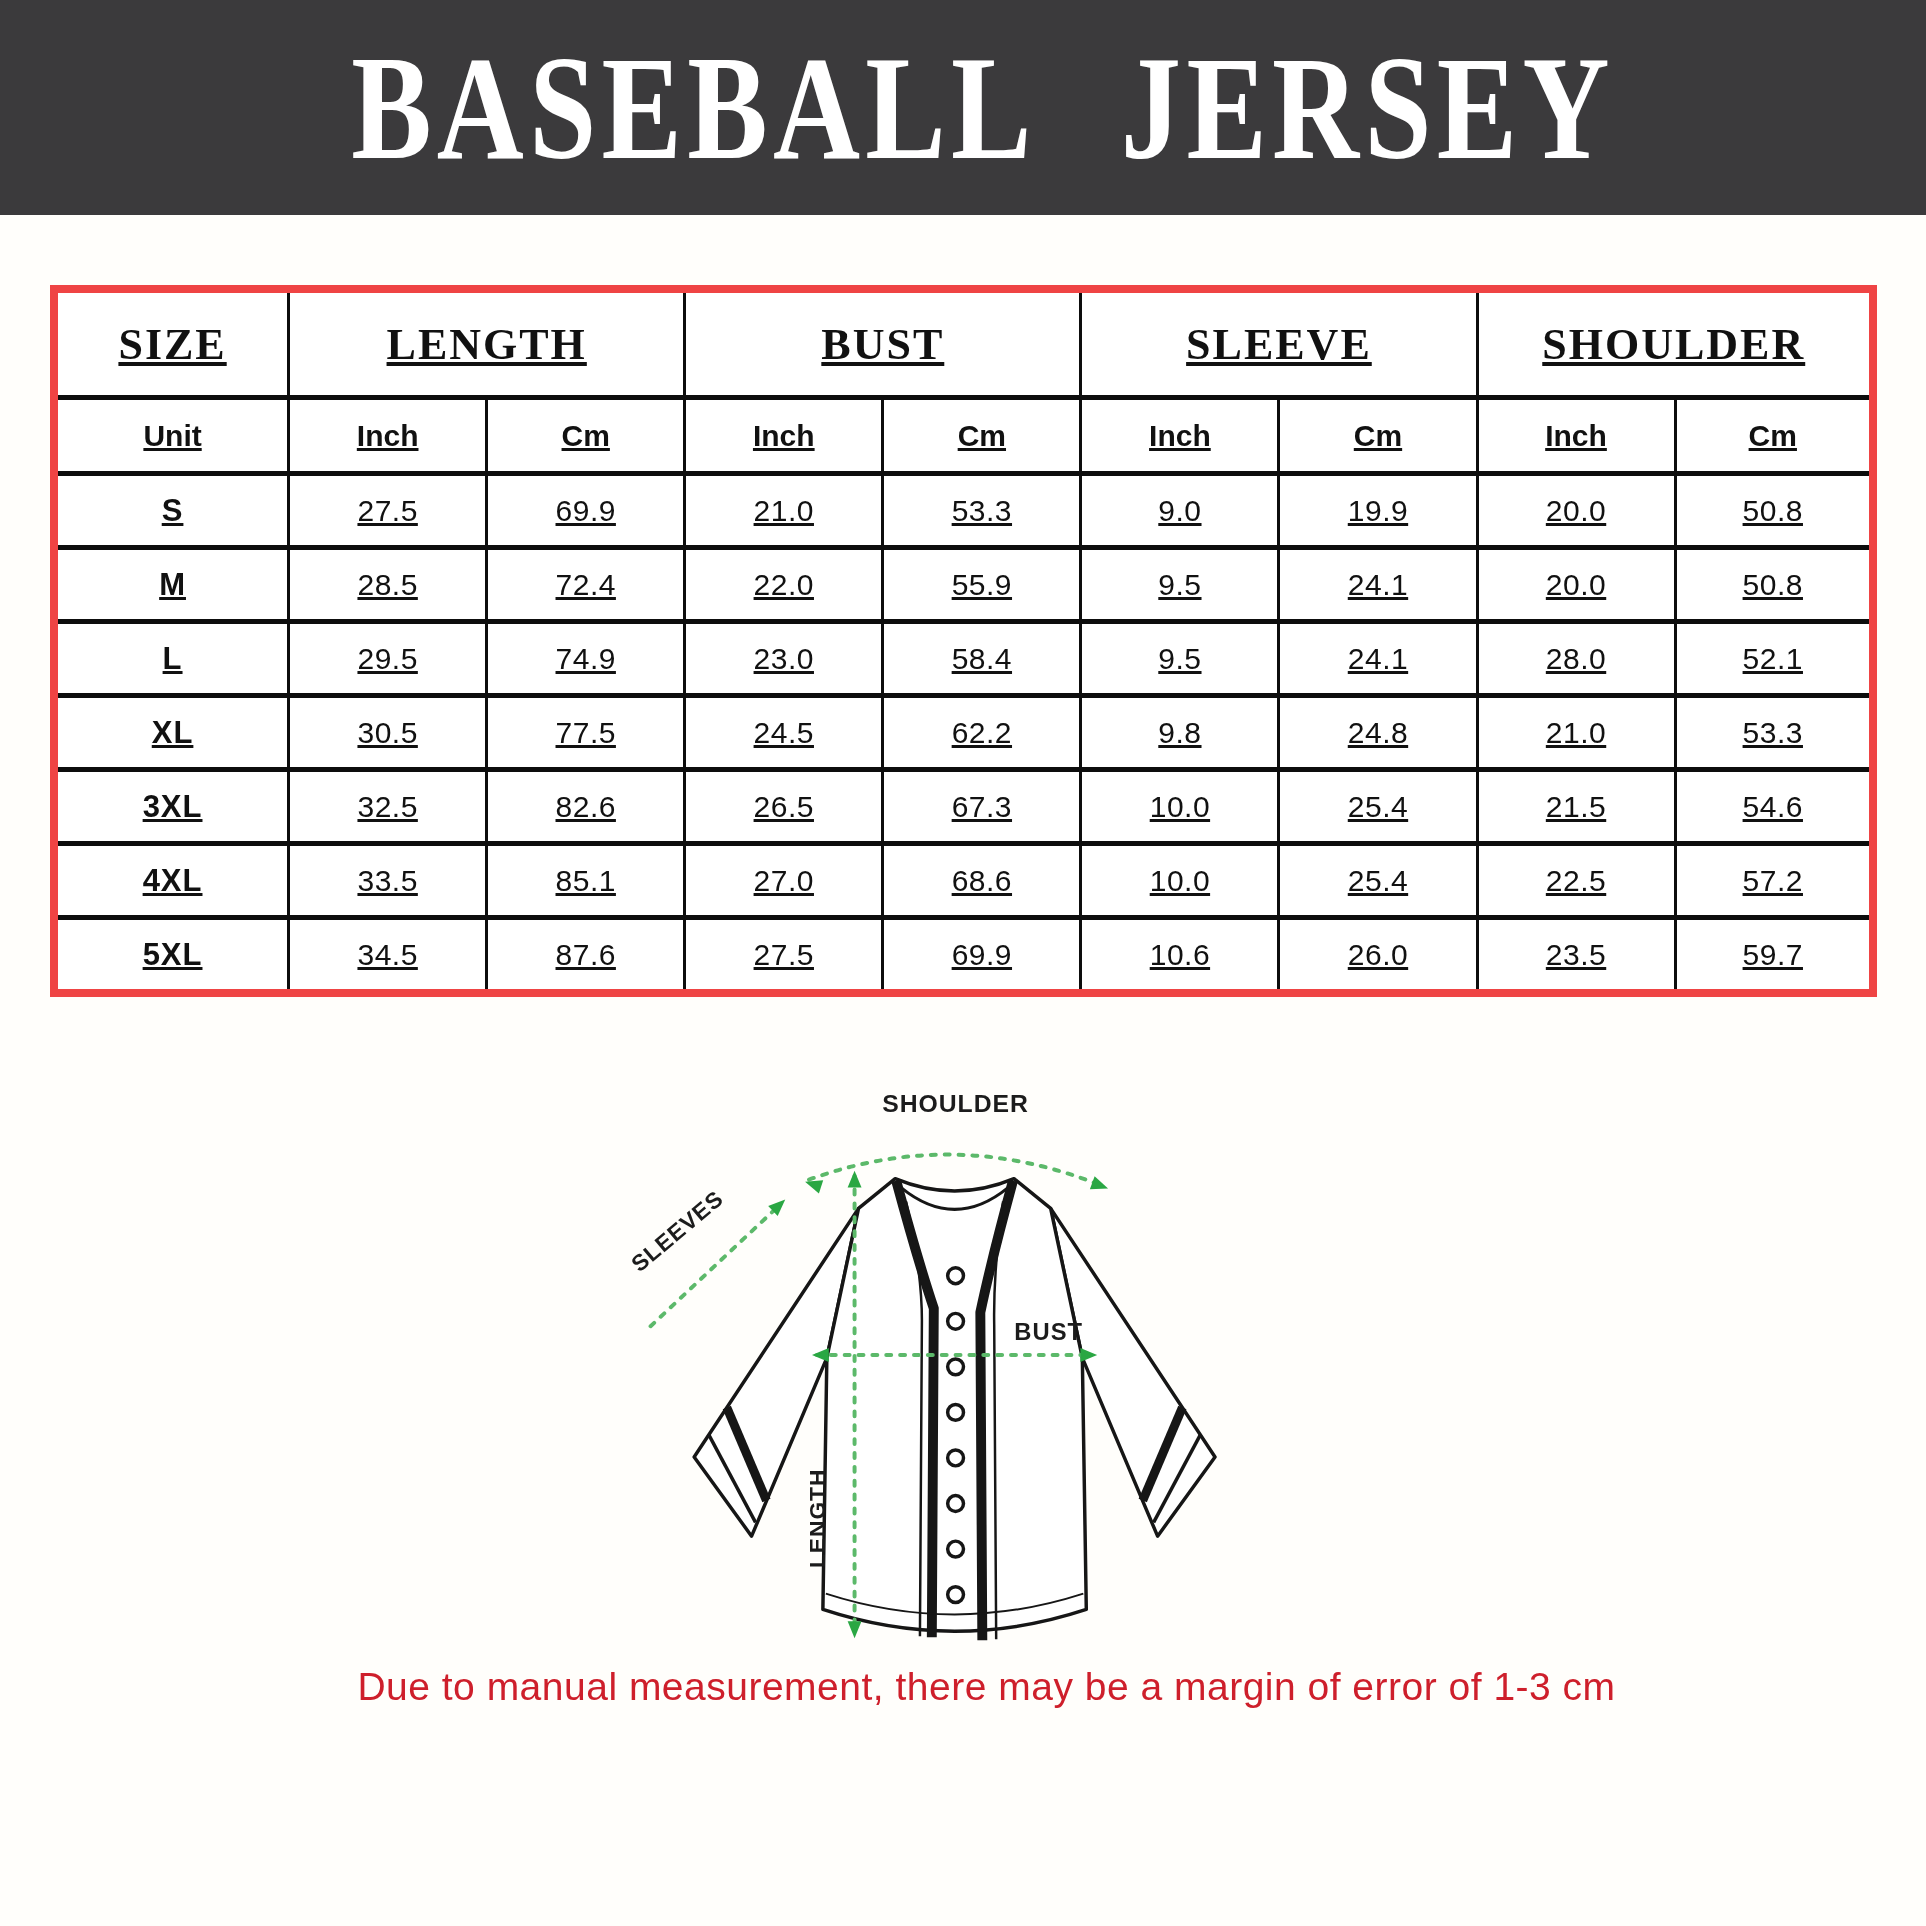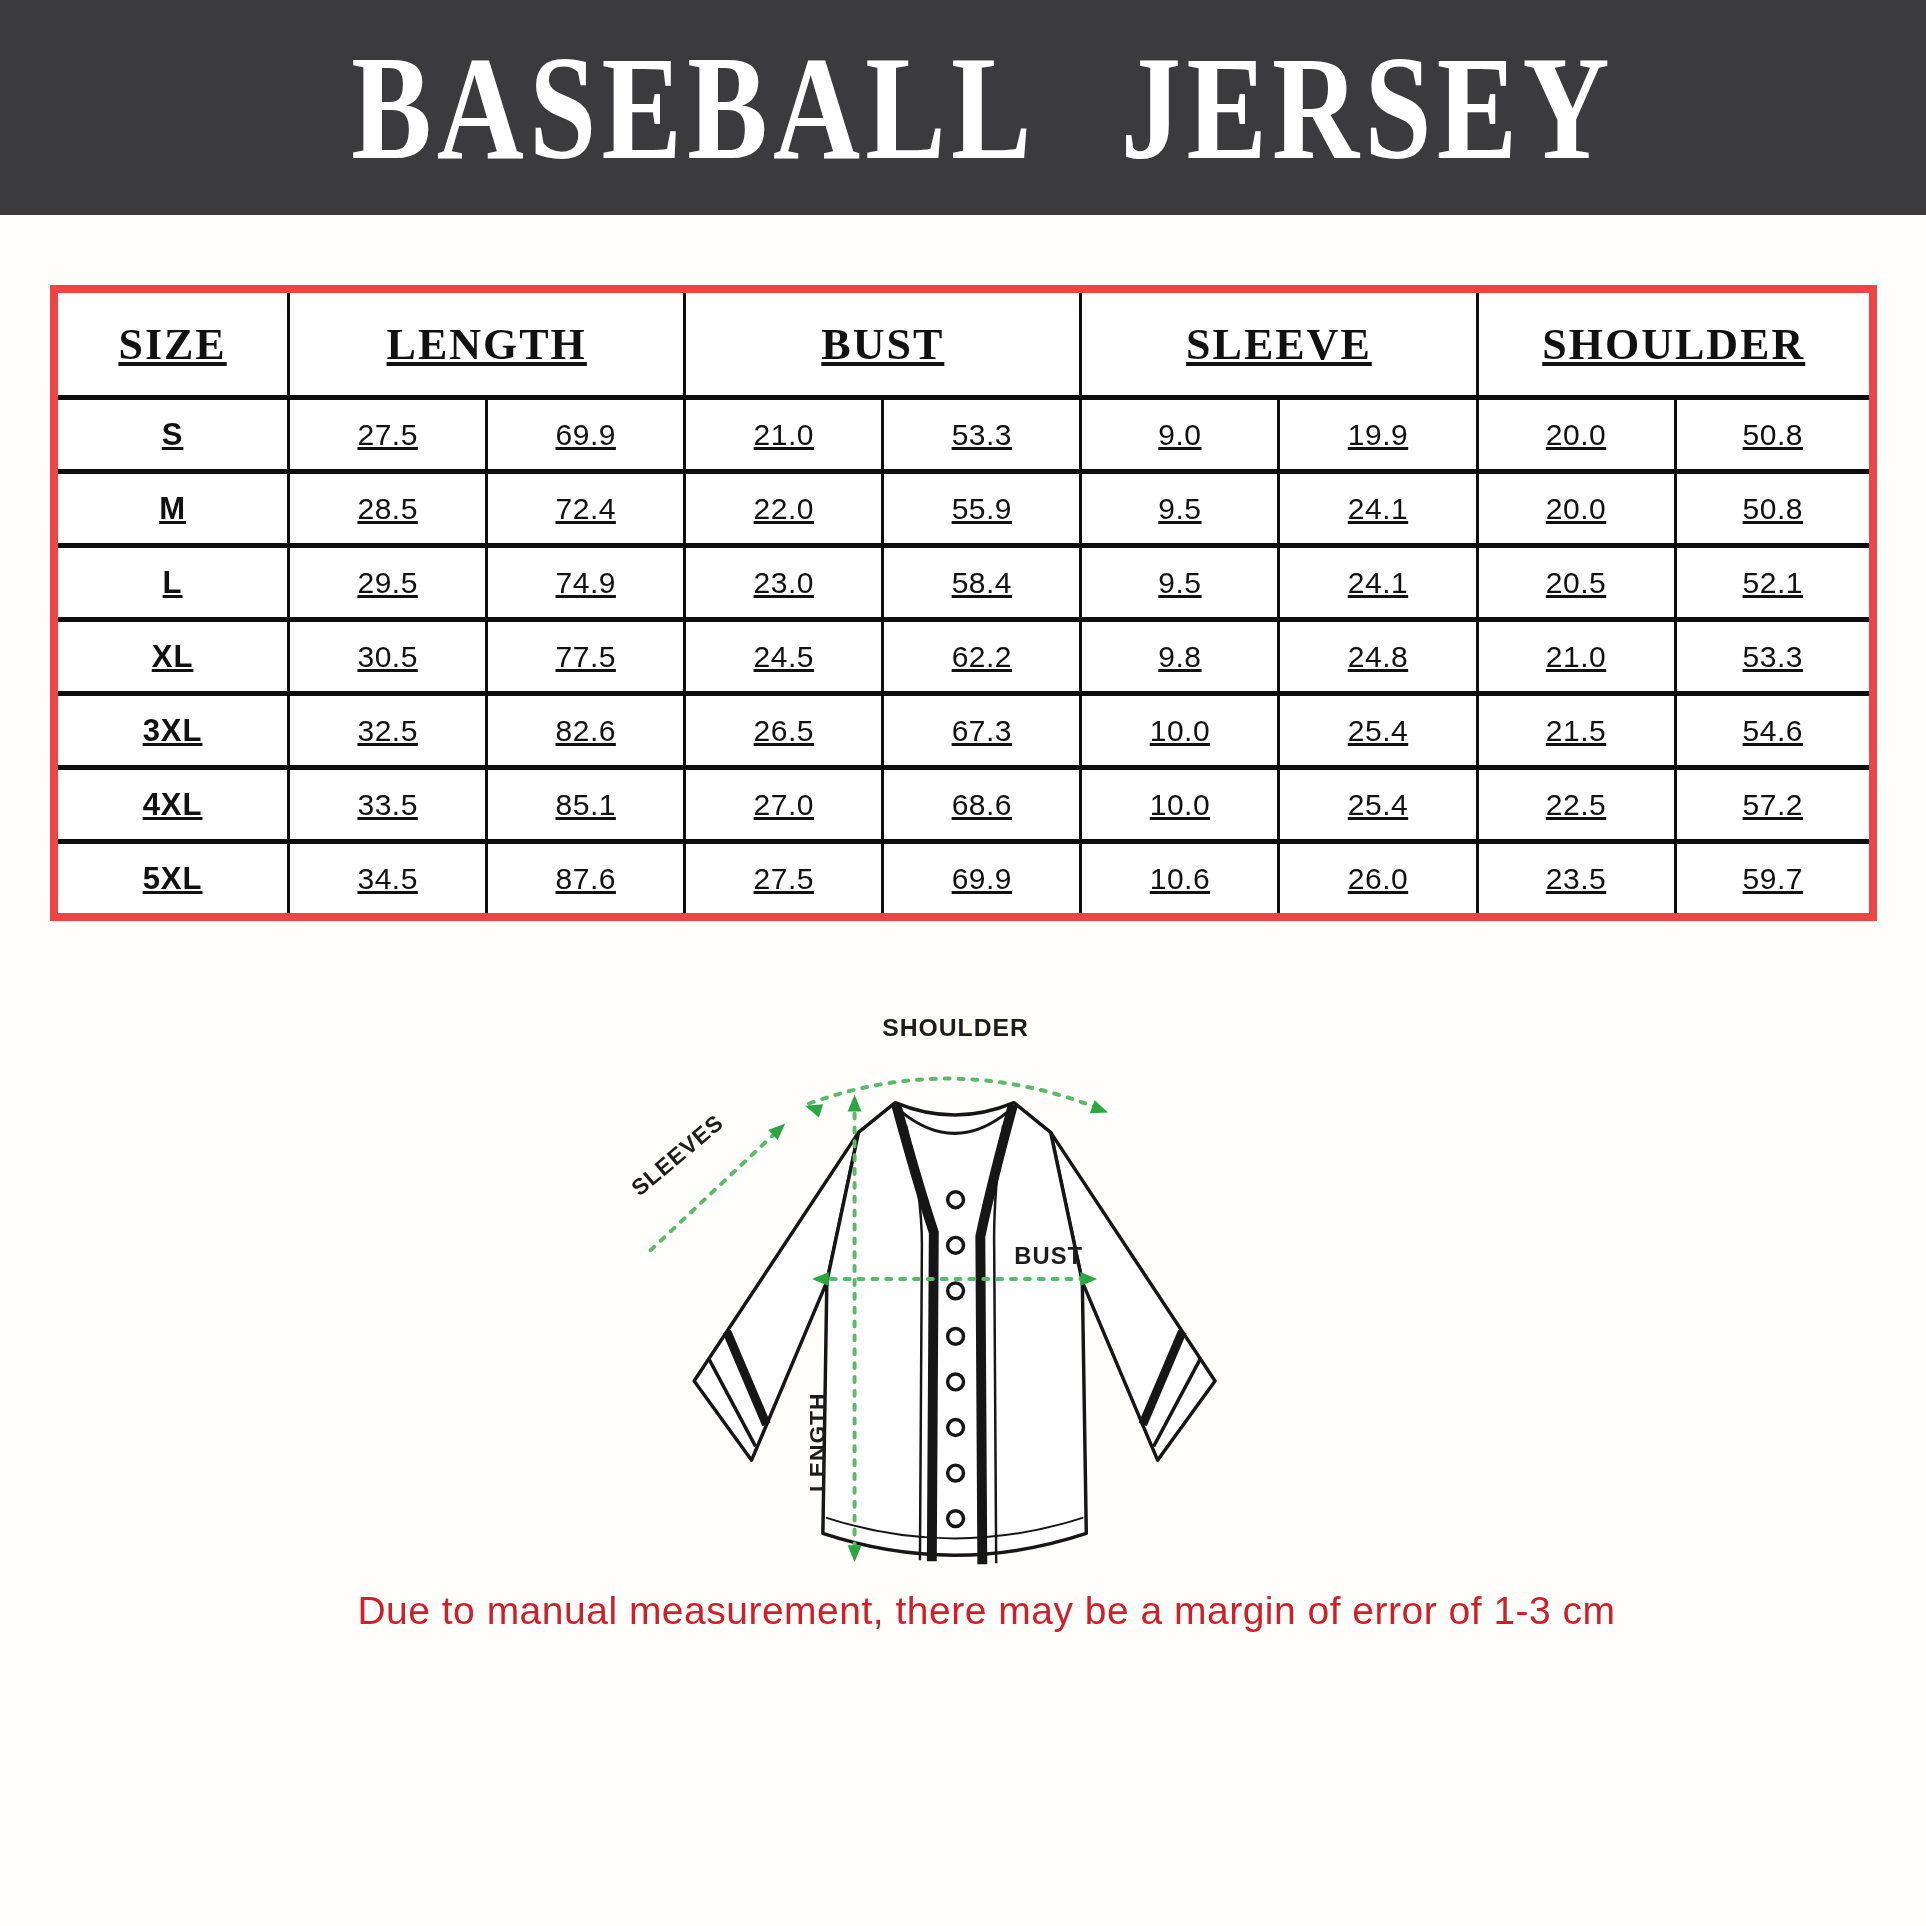--- a/index.html
+++ b/index.html
@@ -101,20 +101,31 @@
           <col style="width:10.88%">
       </colgroup>
       <tbody>
         <tr class="group-row">
           <th>SIZE</th>
           <th colspan="2">LENGTH</th>
           <th colspan="2">BUST</th>
           <th colspan="2">SLEEVE</th>
           <th colspan="2">SHOULDER</th>
         </tr>
+        <tr class="unit-row">
+          <td>Unit</td>
+          <td>Inch</td>
+          <td>Cm</td>
+          <td>Inch</td>
+          <td>Cm</td>
+          <td>Inch</td>
+          <td>Cm</td>
+          <td>Inch</td>
+          <td>Cm</td>
+        </tr>
 
         <tr class="data-row">
           <td class="size-cell">S</td>
           <td>27.5</td>
           <td>69.9</td>
           <td>21.0</td>
           <td>53.3</td>
           <td>9.0</td>
           <td>19.9</td>
           <td>20.0</td>
@@ -132,21 +143,21 @@
           <td>50.8</td>
         </tr>
         <tr class="data-row">
           <td class="size-cell">L</td>
           <td>29.5</td>
           <td>74.9</td>
           <td>23.0</td>
           <td>58.4</td>
           <td>9.5</td>
           <td>24.1</td>
-          <td>20.5</td>
+          <td>28.0</td>
           <td>52.1</td>
         </tr>
         <tr class="data-row">
           <td class="size-cell">XL</td>
           <td>30.5</td>
           <td>77.5</td>
           <td>24.5</td>
           <td>62.2</td>
           <td>9.8</td>
           <td>24.8</td>

